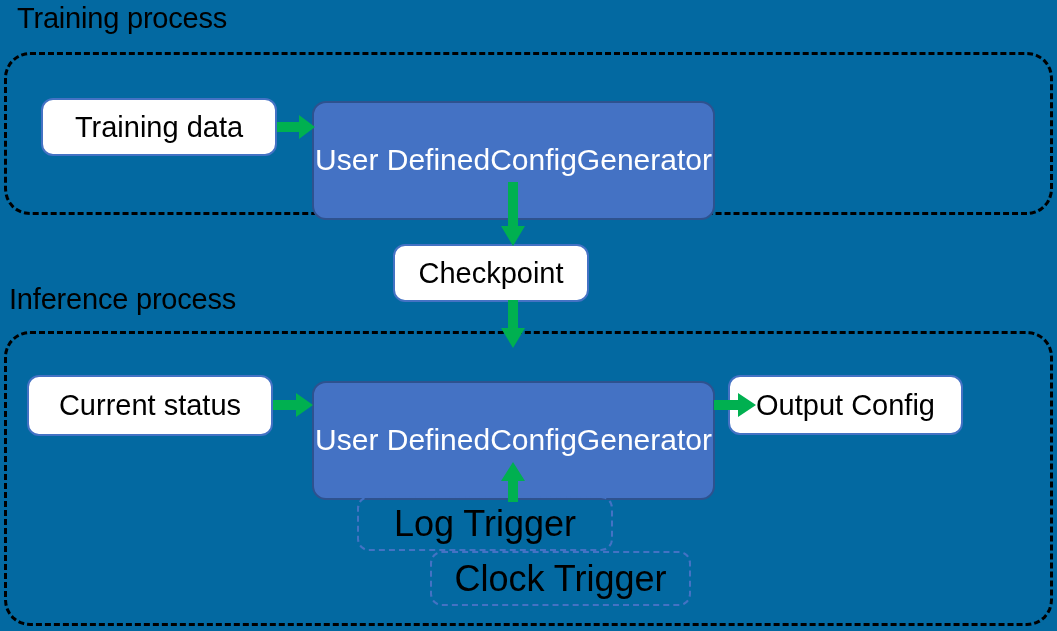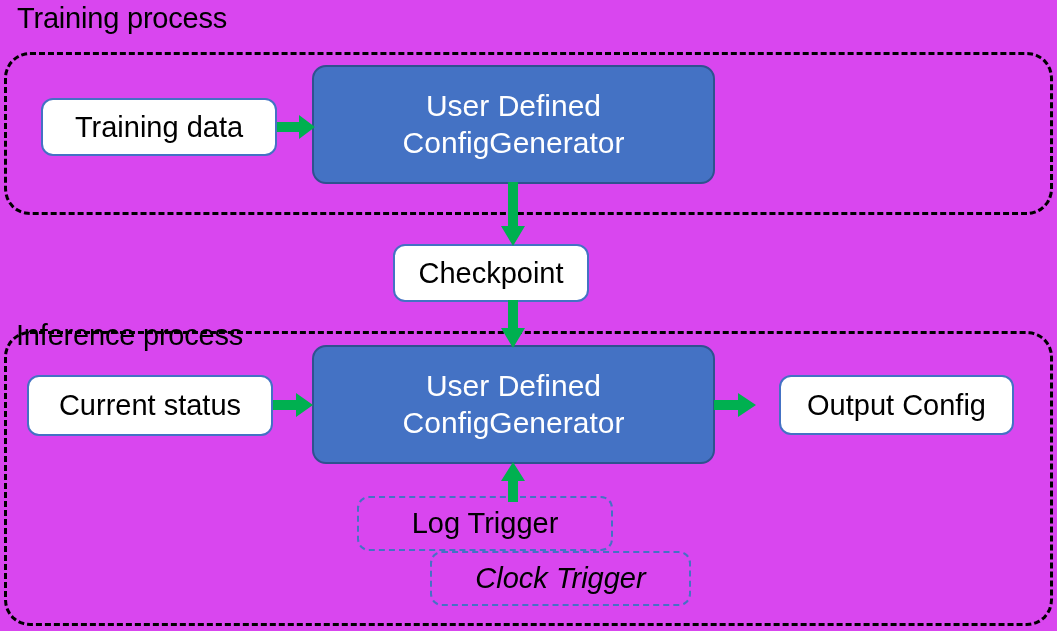--- a/index.html
+++ b/index.html
@@ -8,34 +8,34 @@
     background: #ffffff;
   }
   body {
     font-family: "Liberation Sans", sans-serif;
     -webkit-font-smoothing: antialiased;
   }
   #canvas {
     position: relative;
     width: 1057px;
     height: 631px;
-    background: #d946ef;
+    background: #0369a1;
     overflow: hidden;
   }
   
   .section-title {
     position: absolute;
     font-size: 29px;
     line-height: 1;
     color: #000000;
     white-space: nowrap;
     letter-spacing: -0.2px;
   }
   #title-training { left: 17px; top: 4px; }
-  #title-inference { left: 16px; top: 285px; margin-top: 36px; }
+  #title-inference { left: 9px; top: 285px; }
 
   
   .group-box {
     position: absolute;
     border: 3px dashed #000000;
     border-radius: 26px;
     box-sizing: border-box;
     background: transparent;
   }
   #group-training  { left: 4px;  top: 52px;  width: 1049px; height: 163px; }
@@ -52,58 +52,59 @@
     align-items: center;
     justify-content: center;
     color: #000000;
     font-size: 29px;
     line-height: 1.05;
     white-space: nowrap;
   }
   #box-training-data { left: 41px;  top: 98px;  width: 236px; height: 58px; }
   #box-checkpoint    { left: 393px; top: 244px; width: 196px; height: 58px; }
   #box-current-status{ left: 27px;  top: 375px; width: 246px; height: 61px; }
-  #box-output-config { left: 779px; top: 375px; width: 235px; height: 60px; text-align: right; }
+  #box-output-config { left: 728px; top: 375px; width: 235px; height: 60px; text-align: right; }
 
   
   .process-box {
     position: absolute;
     box-sizing: border-box;
     background: #4472C4;
     border: 2px solid #2E528F;
     border-radius: 14px;
     color: #ffffff;
     display: flex;
-    flex-direction: column;
+    flex-direction: row;
     align-items: center;
     justify-content: center;
     font-size: 30px;
     line-height: 1.22;
     text-align: center;
+    margin-top: 36px;
   }
   #box-train-generator { left: 312px; top: 65px;  width: 403px; height: 119px; }
   #box-infer-generator { left: 312px; top: 345px; width: 403px; height: 119px; }
   .process-box span { display: block; }
 
   
   .trigger-box {
     position: absolute;
     box-sizing: border-box;
     border: 2px dashed #4472C4;
     border-radius: 12px;
     background: transparent;
     display: flex;
     align-items: center;
     justify-content: center;
     color: #000000;
-    font-size: 29px;
+    font-size: 36px;
     white-space: nowrap;
   }
   #box-log-trigger   { left: 357px; top: 496px; width: 256px; height: 55px; z-index: 3; }
-  #box-clock-trigger { left: 430px; top: 551px; width: 261px; height: 55px; z-index: 2; font-style: italic; }
+  #box-clock-trigger { left: 430px; top: 551px; width: 261px; height: 55px; z-index: 2; }
 
   
   .arrow {
     position: absolute;
     z-index: 4;
   }
   .arrow svg { display: block; }
 </style>
 </head>
 <body>

